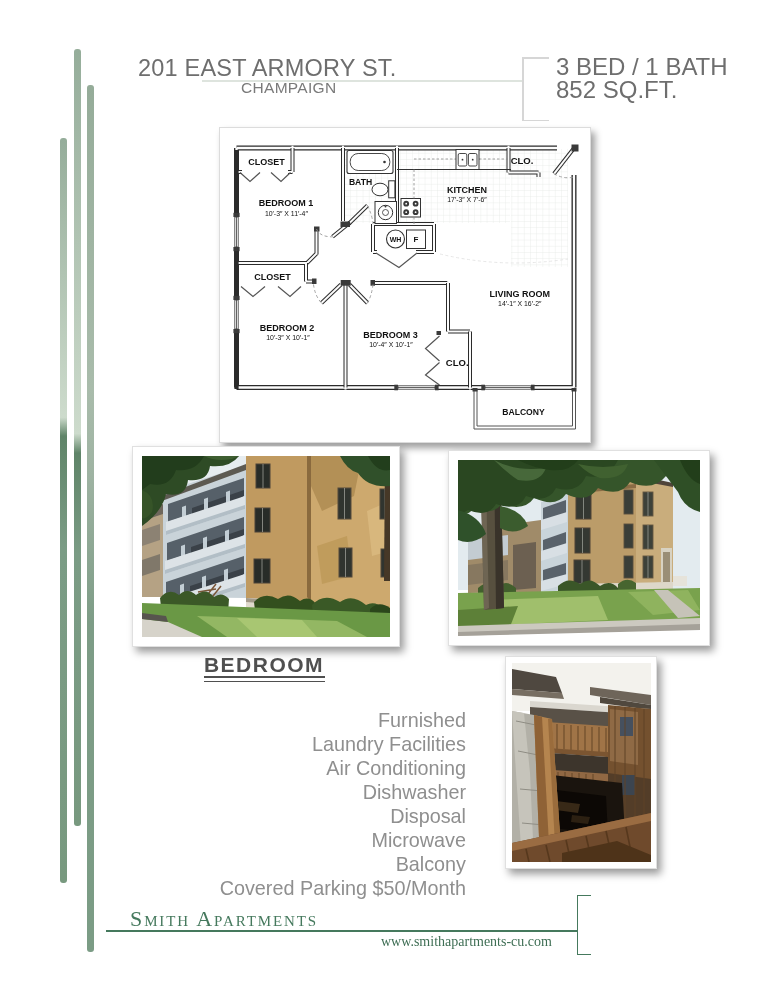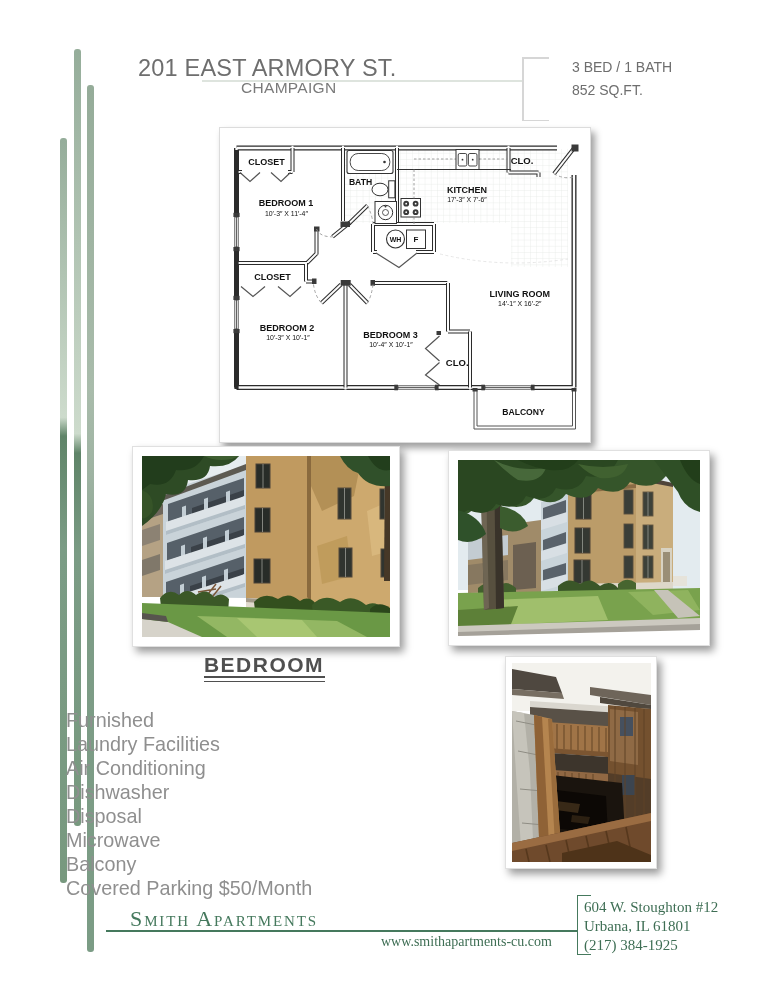--- a/index.html
+++ b/index.html
@@ -17,21 +17,21 @@
 <div class="abs" style="left:138px;top:55px;font-size:23.5px;letter-spacing:0.2px;color:#6e6e6e;">201 EAST ARMORY ST.</div>
 
 <div class="abs" style="left:202px;top:80px;width:321px;height:1.5px;background:#dee4de;"></div>
 
 <div class="abs" style="left:241px;top:79px;width:140px;text-align:left;font-size:15.5px;letter-spacing:0.3px;color:#7a7a7a;">CHAMPAIGN</div>
 
 <div class="abs" style="left:522px;top:57px;width:1.5px;height:64px;background:#d6d6d6;"></div>
 <div class="abs" style="left:522px;top:57px;width:27px;height:1.5px;background:#d6d6d6;"></div>
 <div class="abs" style="left:522px;top:119.5px;width:27px;height:1.5px;background:#d6d6d6;"></div>
 
-<div class="abs" style="left:572px;top:56px;font-size:14px;letter-spacing:0px;color:#6e6e6e;line-height:22.8px;">3 BED / 1 BATH<br>852 SQ.FT.</div>
+<div class="abs" style="left:556px;top:56px;font-size:24px;letter-spacing:0px;color:#6e6e6e;line-height:22.8px;">3 BED / 1 BATH<br>852 SQ.FT.</div>
 
 <div class="abs" id="plancard" style="left:219px;top:127px;width:372px;height:316px;background:#fff;border:1px solid #dcdcdc;box-shadow:4px 5px 7px rgba(0,0,0,0.38);box-sizing:border-box;">
 <svg width="370" height="314" viewBox="0 0 370 314" style="font-family:'Liberation Sans',sans-serif;">
 <defs>
 <pattern id="tile" width="6.2" height="6.2" patternUnits="userSpaceOnUse">
 <path d="M6.2,0 L0,0 0,6.2" fill="none" stroke="#dde2dd" stroke-width="0.7"></path>
 </pattern>
 </defs>
 
 <rect x="125" y="21" width="51" height="74" fill="url(#tile)" opacity="0.8"></rect>
@@ -506,21 +506,21 @@
 <path d="M196,0 H242 V52 Q226,48 220,32 Q208,16 196,0 Z" fill="#2f4f26"></path>
 <path d="M222,0 H242 V24 Q230,20 222,0 Z" fill="#223e1a"></path>
 <path d="M60,0 H120 Q112,12 92,10 Q76,8 60,0 Z" fill="#223e1a"></path>
 </svg>
 </div>
 
 <div class="abs" style="left:164px;top:653px;width:200px;text-align:center;font-size:21px;font-weight:bold;letter-spacing:1.5px;color:#4f4f4f;">BEDROOM</div>
 <div class="abs" style="left:204px;top:676px;width:121px;height:2.2px;background:#4f4f4f;"></div>
 <div class="abs" style="left:204px;top:680.5px;width:121px;height:1.2px;background:#4f4f4f;"></div>
 
-<div class="abs" style="left:66px;top:709px;width:400px;text-align:left;font-size:19.8px;line-height:23.95px;color:#8f8f8f;">Furnished<br>Laundry Facilities<br>Air Conditioning<br>Dishwasher<br>Disposal<br>Microwave<br>Balcony<br>Covered Parking $50/Month</div>
+<div class="abs" style="left:66px;top:709px;width:400px;text-align:right;font-size:19.8px;line-height:23.95px;color:#8f8f8f;">Furnished<br>Laundry Facilities<br>Air Conditioning<br>Dishwasher<br>Disposal<br>Microwave<br>Balcony<br>Covered Parking $50/Month</div>
 
 <div class="abs" style="left:505px;top:656px;width:152px;height:213px;background:#fff;border:1px solid #e0e0e0;box-shadow:4px 5px 8px rgba(0,0,0,0.4);box-sizing:border-box;">
 <svg style="position:absolute;left:6px;top:6px;" width="139" height="199" viewBox="0 0 139 199">
 
 <rect x="0" y="0" width="139" height="48" fill="#f3f2ed"></rect>
 
 <polygon points="0,6 44,14 50,30 0,26" fill="#4f4840"></polygon>
 <polygon points="0,26 50,30 52,36 0,32" fill="#776e62"></polygon>
 
 <polygon points="78,24 139,32 139,42 78,32" fill="#6e655a"></polygon>
@@ -604,15 +604,14 @@
 <div class="abs" style="left:106px;top:906px;font-family:'Liberation Serif',serif;font-variant:small-caps;font-size:22px;letter-spacing:1.9px;color:#45795d;margin-left:24px;">Smith Apartments</div>
 
 <div class="abs" style="left:106px;top:930px;width:470.5px;height:1.7px;background:#45795d;"></div>
 
 <div class="abs" style="left:381px;top:933.5px;font-family:'Liberation Serif',serif;font-size:14px;color:#3e6e54;">www.smithapartments-cu.com</div>
 
 <div class="abs" style="left:576.5px;top:894.5px;width:1.6px;height:60.5px;background:#45795d;"></div>
 <div class="abs" style="left:576.5px;top:894.5px;width:14px;height:1.6px;background:#45795d;"></div>
 <div class="abs" style="left:576.5px;top:953.5px;width:14px;height:1.6px;background:#45795d;"></div>
 
-<div class="abs" style="left:584px;top:897.5px;font-family:'Liberation Serif',serif;font-size:15px;line-height:19.05px;color:#3e6e54;">604 W. Stoughton #12<br>Urbana, IL 61801<br>(217) 384-1925</div>
 
 </div>
 
 </body></html>

